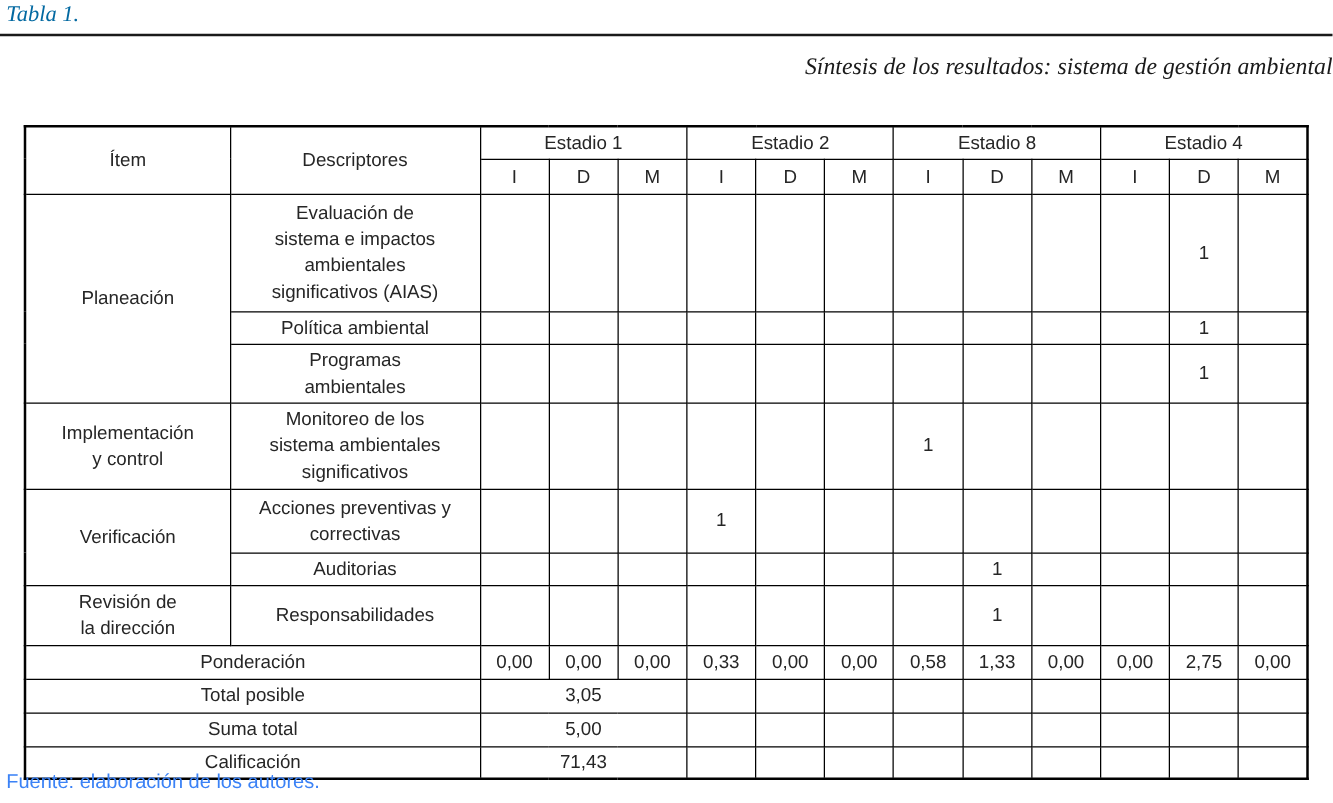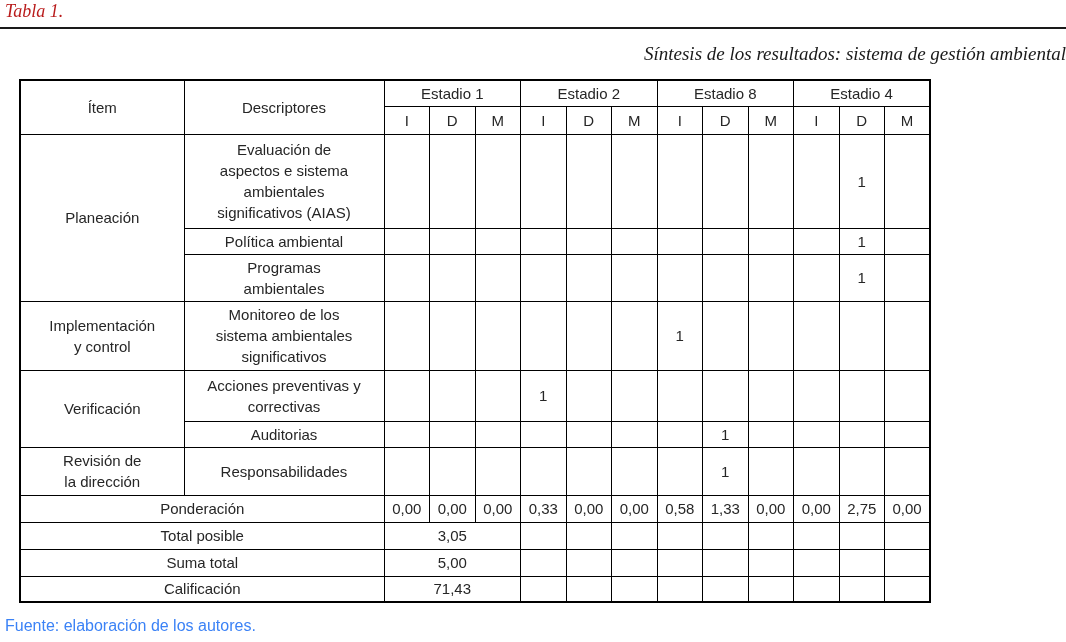--- a/index.html
+++ b/index.html
@@ -3,32 +3,32 @@
 <meta charset="utf-8">
 <style>
   html,body{margin:0;padding:0}
   body{
     width:1066px;height:642px;position:relative;overflow:hidden;
     background:#ffffff;color:#262626;
     font-family:"Liberation Sans",sans-serif;
   }
   .tabla-label{
     position:absolute;left:5px;top:1px;
-    font-family:"Liberation Serif",serif;font-style:italic;font-size:18px;color:#b91c1c;
+    font-family:"Liberation Serif",serif;font-style:italic;font-size:18px;color:#0369a1;
   }
   .top-rule{
     position:absolute;left:0;top:27px;width:1066px;height:0;
     border-top:2px solid #1a1a1a;
   }
   .doc-title{
     position:absolute;left:0;top:43px;width:1066px;text-align:right;
     font-family:"Liberation Serif",serif;font-style:italic;font-size:19px;color:#1a1a1a;
   }
   table.results{
-    position:absolute;left:19px;top:79px;width:912px;
+    position:absolute;left:19px;top:100px;width:1028px;
     border-collapse:collapse;table-layout:fixed;
     border:2px solid #000;
   }
   table.results td{
     border:1.5px solid #000;
     text-align:center;vertical-align:middle;
     font-size:15px;line-height:1.4;
     padding:1px 2px;
     white-space:pre-line;
     overflow:hidden;
@@ -96,21 +96,21 @@
       <td>D</td>
       <td>M</td>
       <td>I</td>
       <td>D</td>
       <td>M</td>
     </tr>
 
     <tr class="r-aias">
       <td rowspan="3">Planeación</td>
       <td>Evaluación de
-aspectos e sistema
+sistema e impactos
 ambientales
 significativos (AIAS)</td>
       <td></td>
       <td></td>
       <td></td>
       <td></td>
       <td></td>
       <td></td>
       <td></td>
       <td></td>

